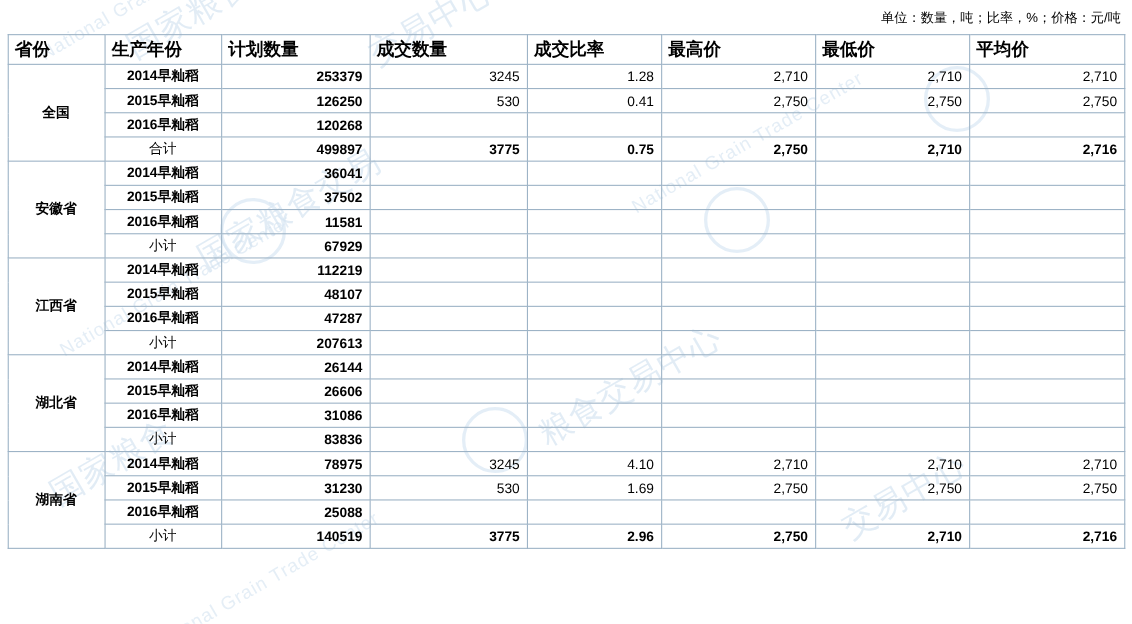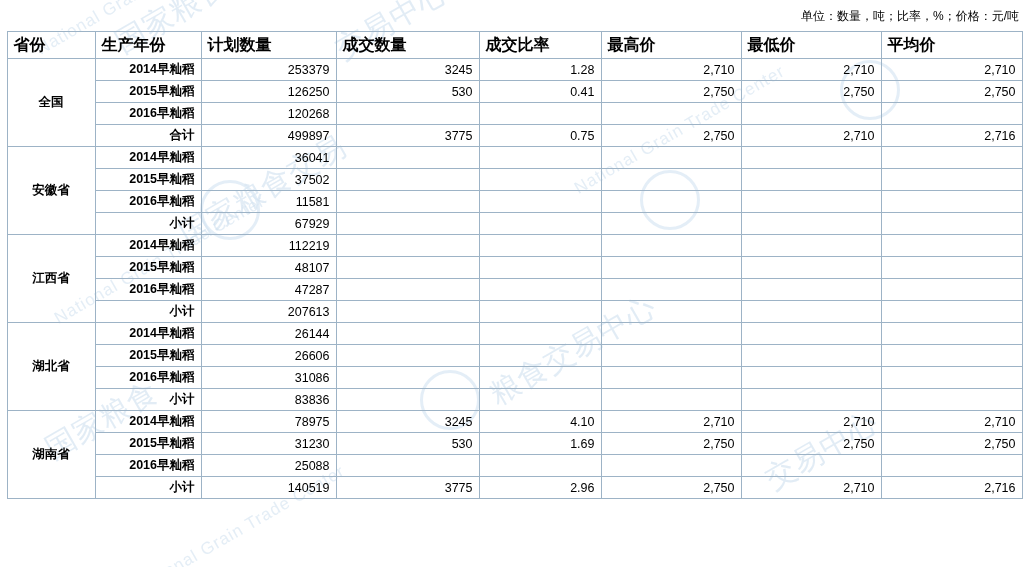--- a/index.html
+++ b/index.html
@@ -75,32 +75,32 @@
     height: 26px;
     font-size: 16px;
   }
   td.prov {
     text-align: center;
     font-weight: bold;
     vertical-align: middle;
     margin-left: 28px;
   }
   td.year {
-    text-align: right;
+    text-align: center;
     font-weight: bold;
   }
   td.num {
     text-align: right;
     font-family: "Liberation Sans", sans-serif;
   }
   td.num.bold {
+    font-weight: bold;
+  }
+  td.year.sum {
     font-weight: normal;
-  }
-  td.year.sum {
-    font-weight: bold;
   }
   col.c-prov { width: 88px; }
   col.c-year { width: 106px; }
   col.c-plan { width: 135px; }
   col.c-deal { width: 143px; }
   col.c-rate { width: 122px; }
   col.c-high { width: 140px; }
   col.c-low  { width: 140px; }
   col.c-avg  { width: 141px; }
 </style>

